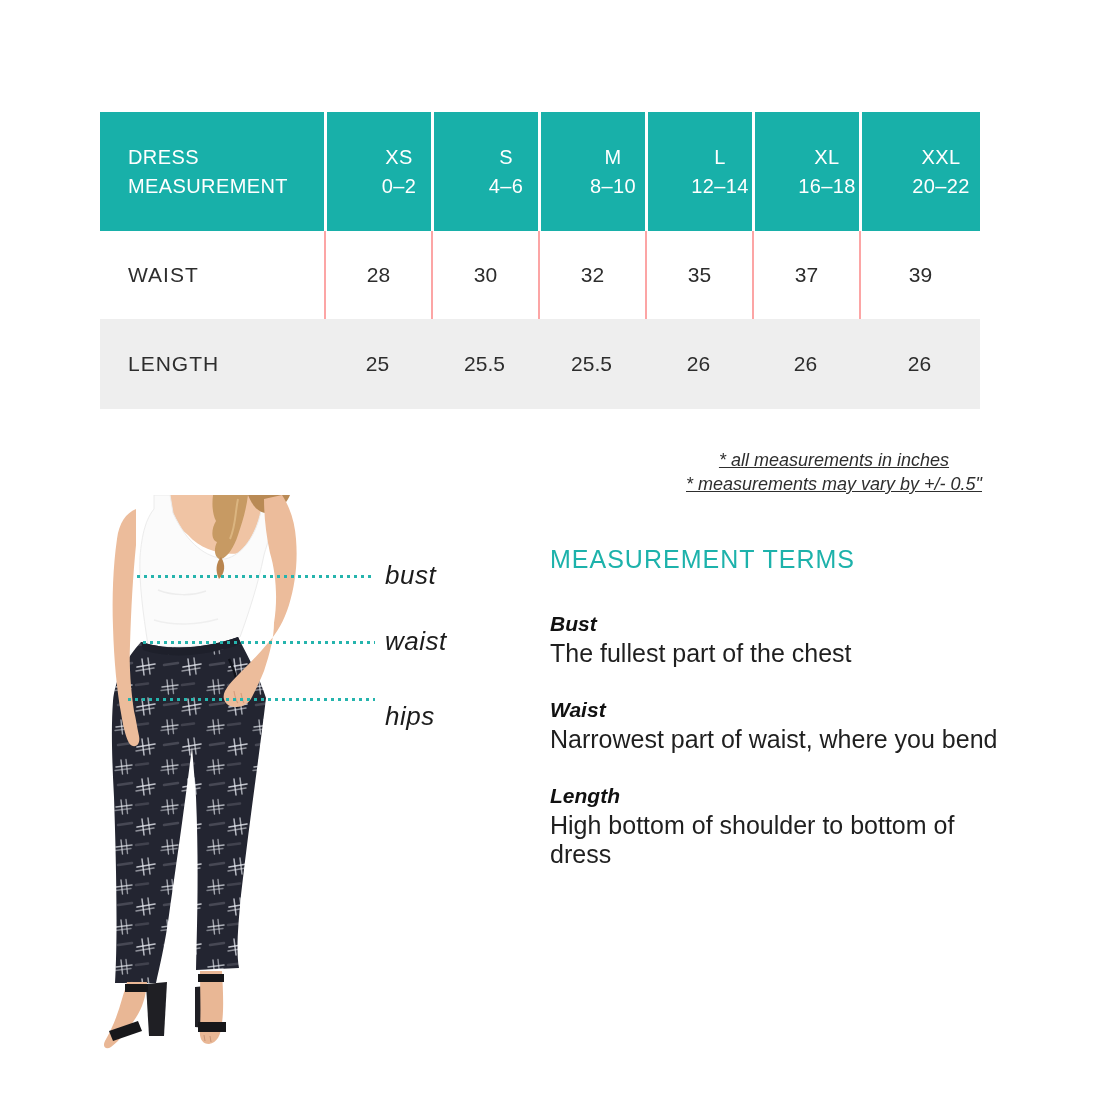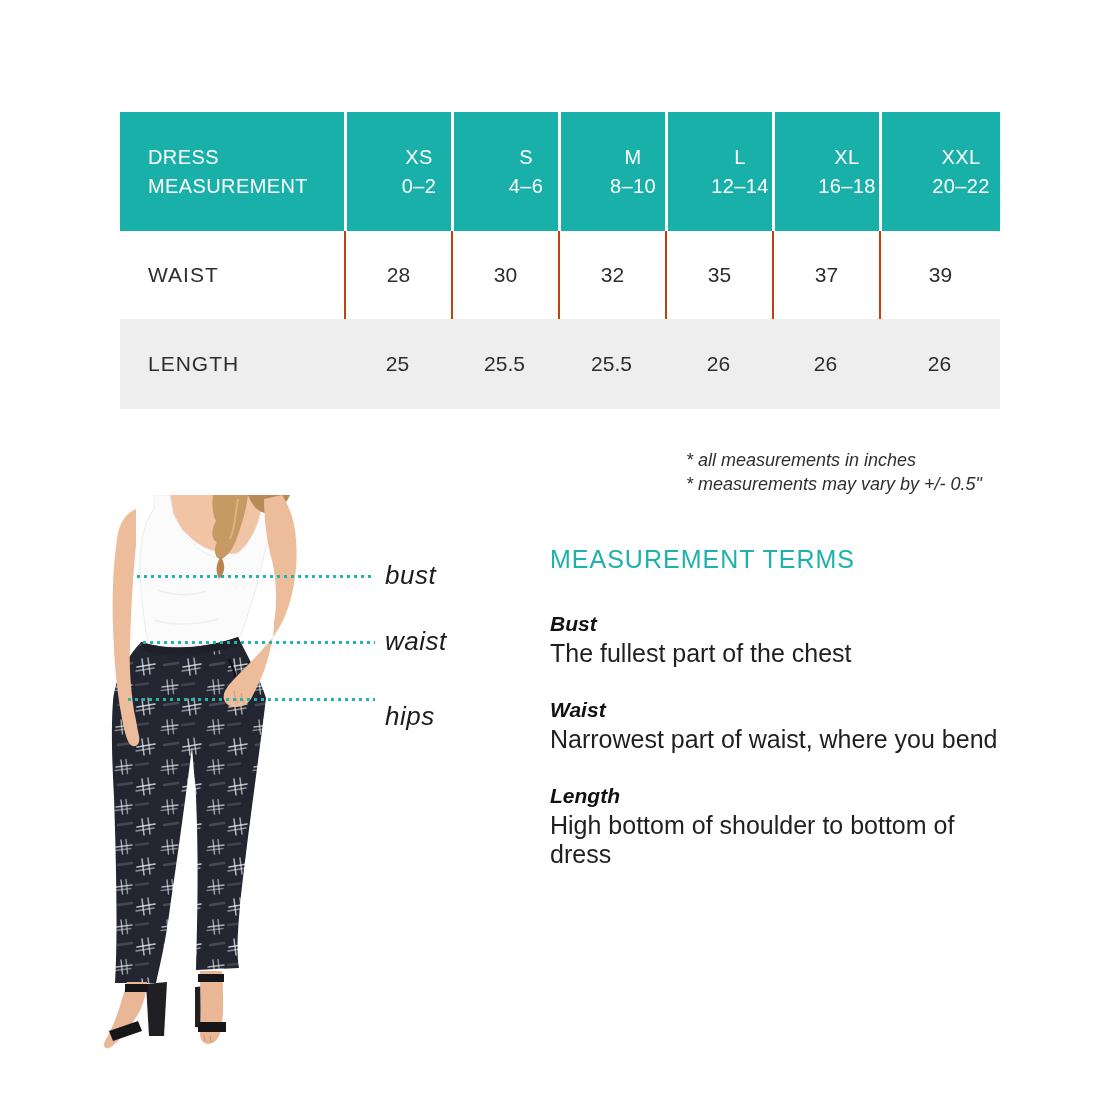--- a/index.html
+++ b/index.html
@@ -2,44 +2,44 @@
 <html><head>
 <meta charset="utf-8">
 <style>
   html,body{margin:0;padding:0;background:#ffffff;}
   .page{
     position:relative;width:1100px;height:1100px;background:#ffffff;overflow:hidden;
     font-family:"Liberation Sans", sans-serif;color:#2d2d2d;
   }
   
   .size-table{
-    position:absolute;left:120px;top:112px;width:880px;
+    position:absolute;left:100px;top:112px;width:880px;
     display:grid;
     grid-template-columns:224px 107px 107px 107px 107px 107px 121px;
     grid-template-rows:119px 88px 90px;
   }
   .hcell{
     background:#18b0a9;color:#ffffff;
     display:flex;flex-direction:column;align-items:center;justify-content:center;
     font-size:20px;line-height:29px;letter-spacing:.4px;
   }
   .hcell.first{align-items:flex-start;padding-left:28px;}
   .hcell.sep{border-left:3px solid #ffffff;padding-left:40px;}
   .bcell{
     display:flex;align-items:center;justify-content:center;
     font-size:21px;color:#2d2d2d;
   }
   .row-white{background:#ffffff;}
-  .row-white.sep{border-left:2px solid #c2410c;}
+  .row-white.sep{border-left:2px solid #fca5a5;}
   .row-gray{background:#eeeeee;}
   .bcell.label{justify-content:flex-start;padding-left:28px;letter-spacing:1px;}
   
   .notes{
-    position:absolute;top:448px;right:118px;text-align:left;
-    font-style:italic;font-size:18px;line-height:24px;color:#2e2e2e;
+    position:absolute;top:448px;right:118px;text-align:center;
+    font-style:italic;font-size:18px;line-height:24px;color:#2e2e2e;text-decoration:underline;
   }
   
   .figure-wrap{position:absolute;left:88px;top:495px;width:300px;height:580px;}
   
   .dotline{
     position:absolute;height:3px;
     background:repeating-linear-gradient(90deg,#25b4ad 0 3px,transparent 3px 7px);
   }
   .dot-bust{left:137px;top:575px;width:238px;}
   .dot-waist{left:143px;top:641px;width:232px;}

